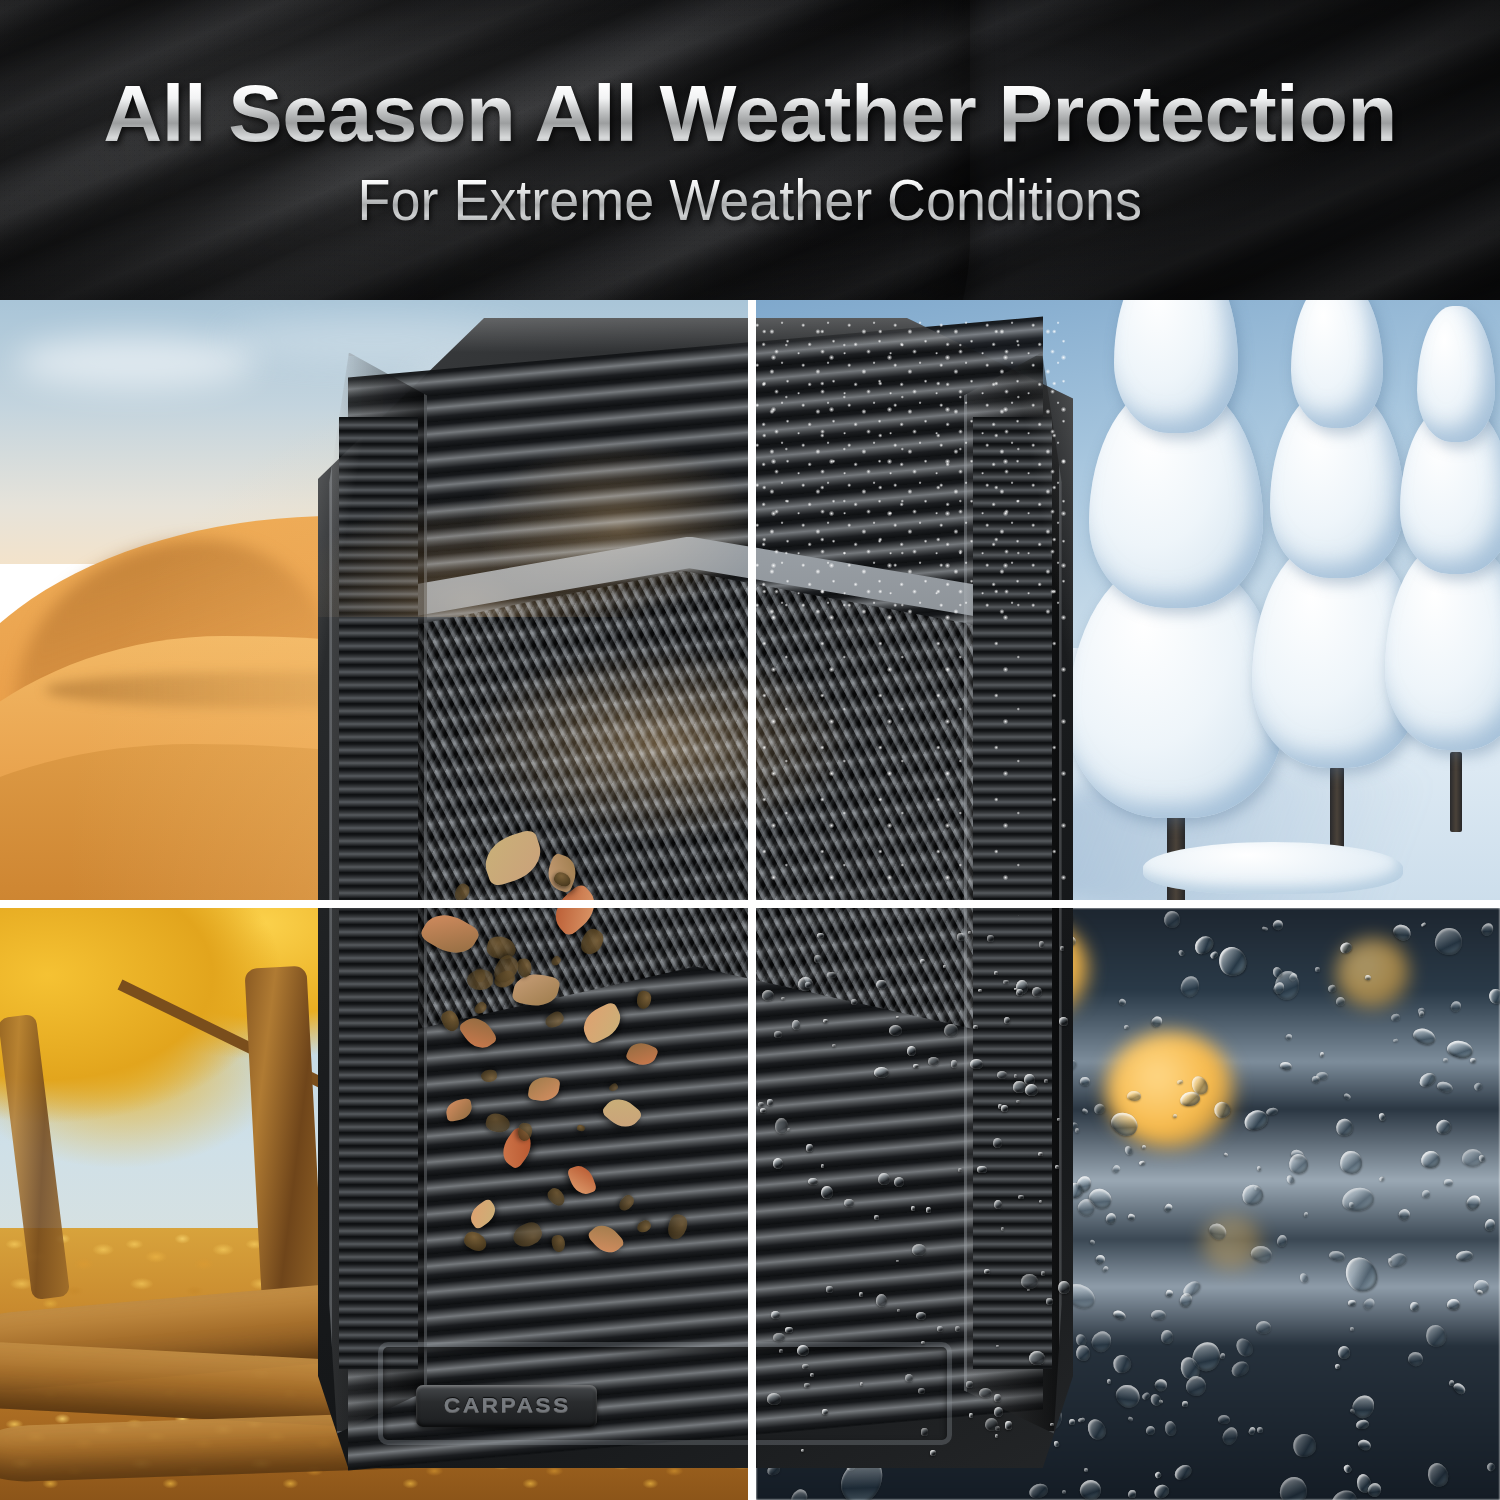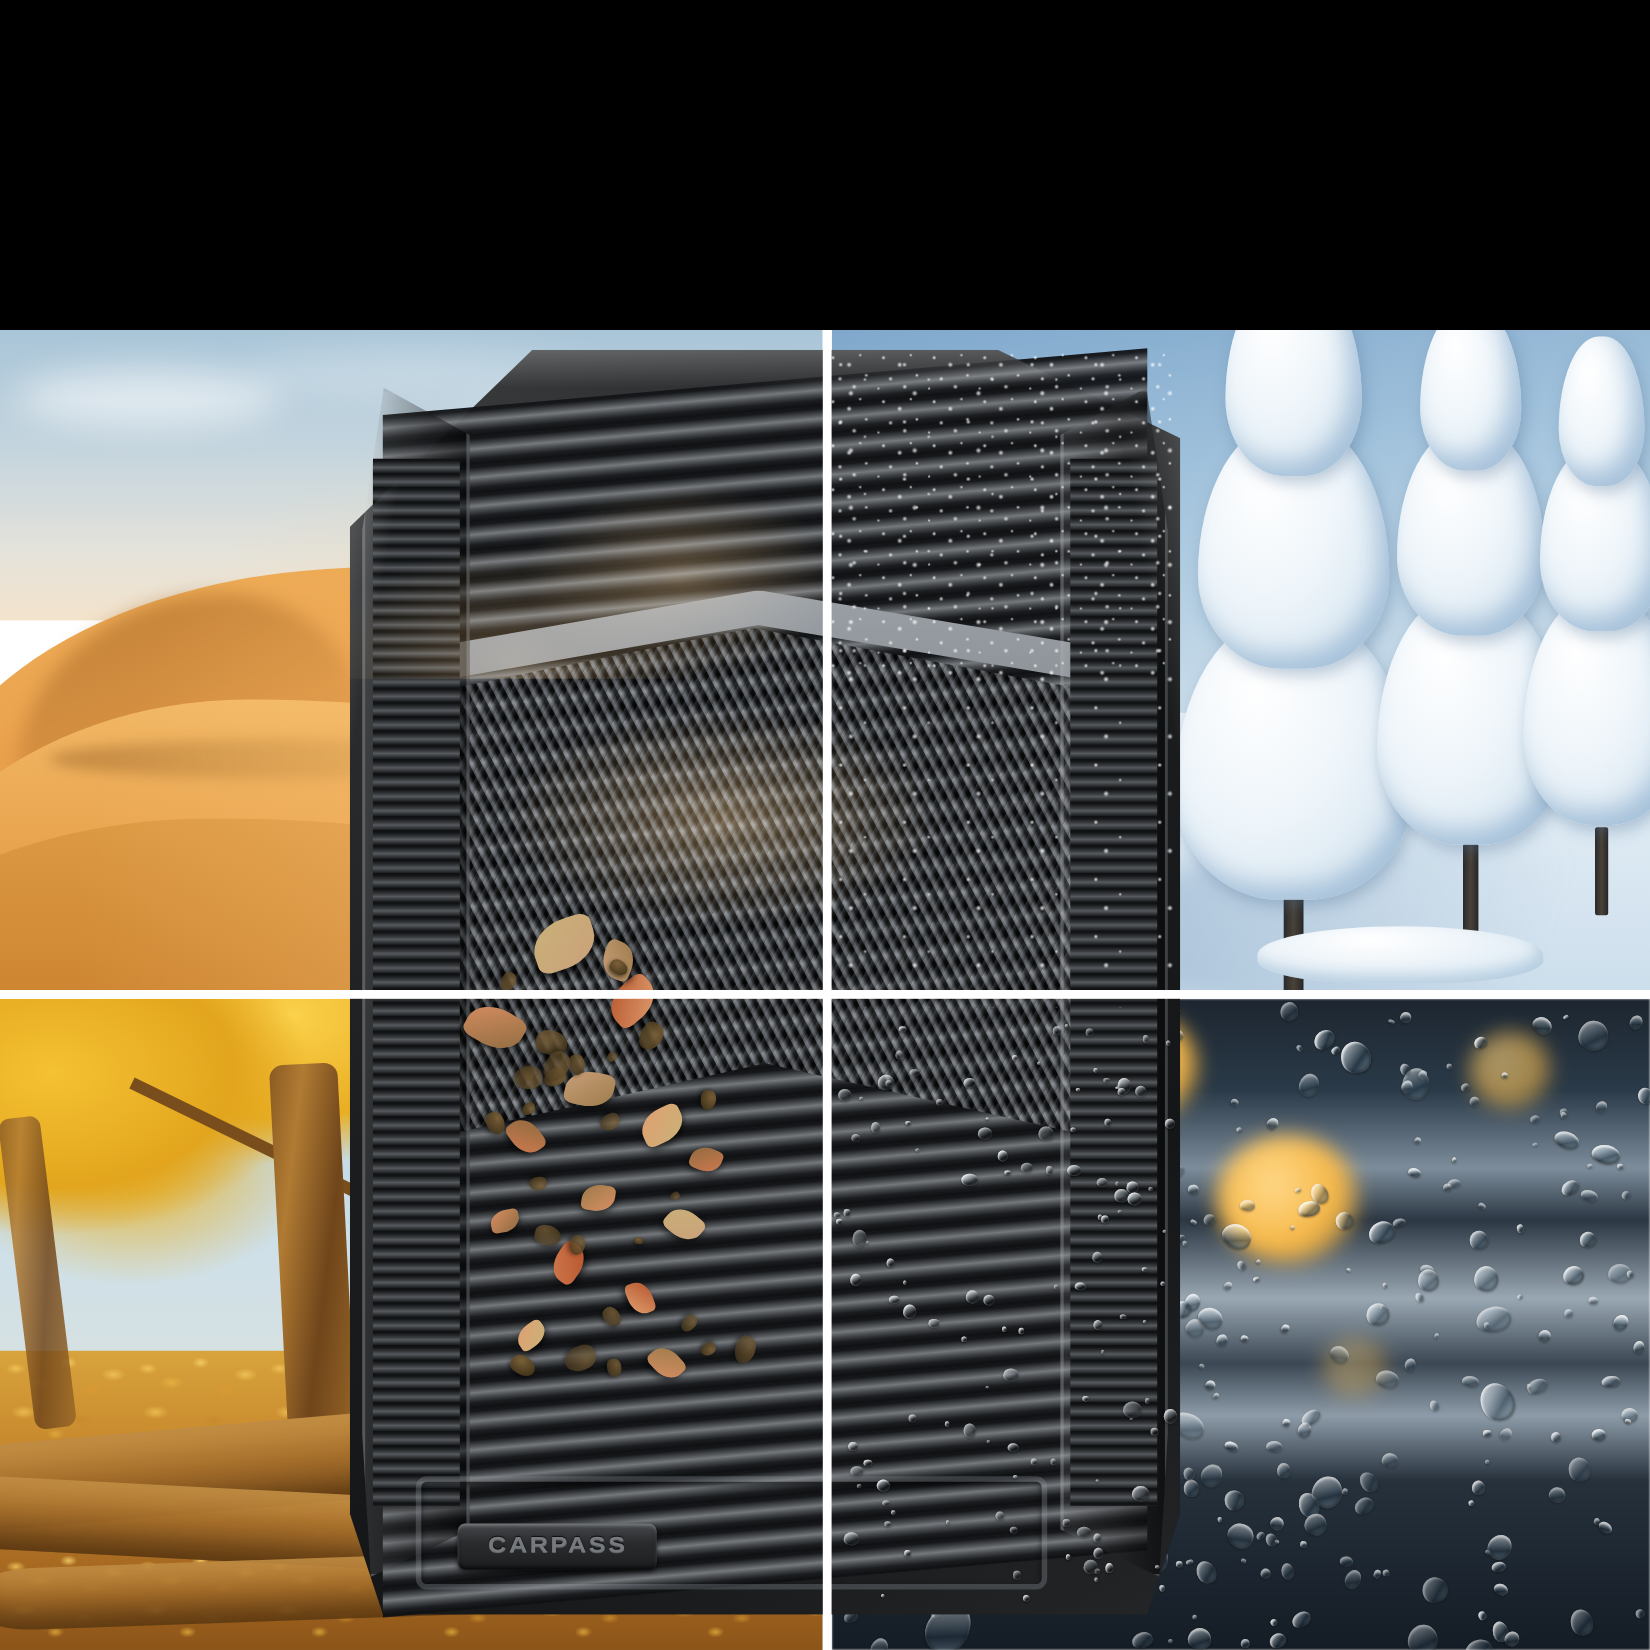--- a/index.html
+++ b/index.html
@@ -329,20 +329,33 @@
     box-shadow:0 3px 7px rgba(0,0,0,.65); }
   .dirt{ position:absolute; border-radius:45% 55% 50% 40%;
     background:radial-gradient(ellipse at 35% 30%, #7a6038, #4a3a1e 70%, #2c2211 100%);
     box-shadow:0 2px 5px rgba(0,0,0,.6); }
 </style>
 </head>
 <body>
 
 <div id="page">
 
+  <div id="header">
+    <div class="hdr-base"></div>
+    <div class="hdr-corner"></div>
+    <div class="hdr-ribs"></div>
+    <div class="hdr-ribs2"></div>
+    <div class="hdr-grain"></div>
+    <div class="hdr-vig"></div>
+
+    <div class="hdr-text-wrap">
+      <div id="title">All Season All Weather Protection</div>
+      <div id="subtitle">For Extreme Weather Conditions</div>
+    </div>
+  </div>
 
   <div id="grid">
 
     <div class="quad" id="q-desert">
       <div class="desert-sky"></div>
       <div class="desert-cloud" style="left:2%;top:6%;width:240px;height:52px;"></div>
       <div class="desert-cloud" style="left:30%;top:3%;width:300px;height:44px;opacity:.45;"></div>
       <div class="desert-cloud" style="left:55%;top:10%;width:260px;height:40px;opacity:.5;"></div>
       <div class="dune dune-b"></div>
       <div class="dune dune-a"></div>

